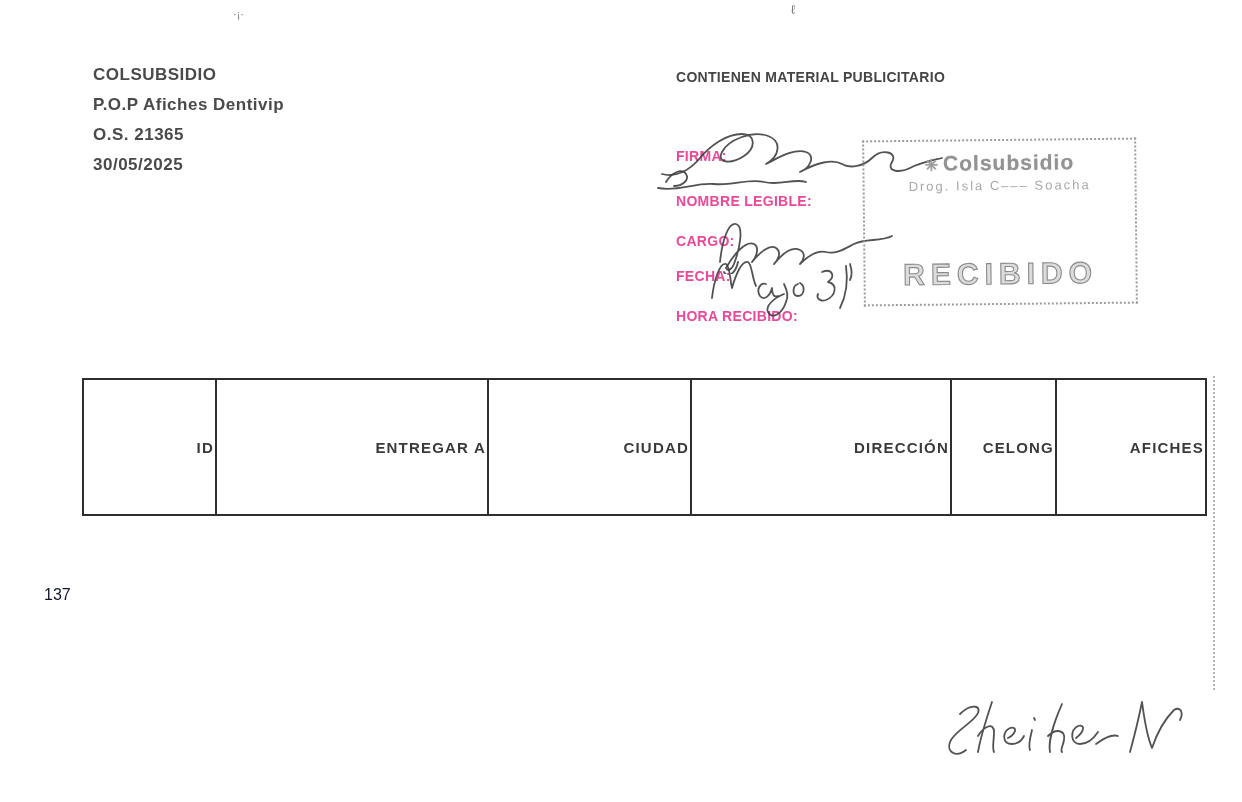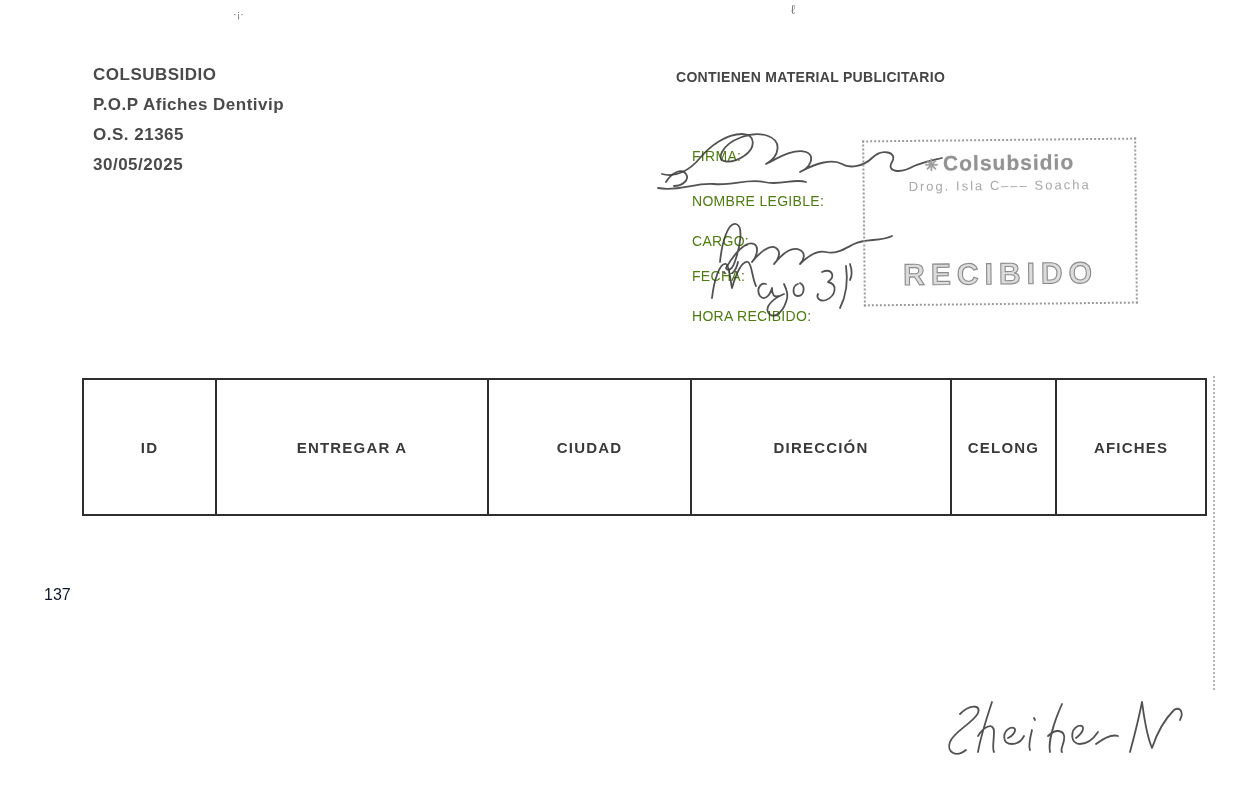--- a/index.html
+++ b/index.html
@@ -15,21 +15,21 @@
   }
   
   .certification {
     position:absolute; left:676px; top:68px;
     font-size:14px; font-weight:700; letter-spacing:.3px;
     color:#454545; line-height:19px;
   }
   
   .form-label {
     position:absolute; left:676px;
-    font-size:14px; font-weight:400; letter-spacing:.3px; color:#4d7c0f;margin-left:16px;
+    font-size:14px; font-weight:700; letter-spacing:.3px; color:#ec4899;
   }
   .lbl-firma  { top:148px; }
   .lbl-nombre { top:193px;text-align:center; }
   .lbl-cargo  { top:233px; }
   .lbl-fecha  { top:268px; }
   .lbl-hora   { top:308px; }
   
   .ink { position:absolute; }
   .ink path { fill:none; stroke:#3a3a3a; stroke-width:1.8; stroke-linecap:round; stroke-linejoin:round; opacity:.88; }
   
@@ -59,21 +59,21 @@
   }
   table.delivery {
     position:absolute; left:82px; top:378px;
     border-collapse:collapse; table-layout:fixed; width:1123px;
   }
   table.delivery th, table.delivery td {
     border:2px solid #2e2e2e; color:#333; overflow:hidden;
   }
   table.delivery th {
     height:132px; font-size:15px; font-weight:600; letter-spacing:1.2px;
-    text-align:center; vertical-align:middle; color:#3a3a3a;border-radius:31px;
+    text-align:right; vertical-align:middle; color:#3a3a3a;border-radius:31px;
   }
   table.delivery td {
     height:154px; font-size:15.5px; text-align:center; vertical-align:middle;
     white-space:pre-line; line-height:26px;
   }
   td.cell-entregar { text-align:left; padding-left:8px; }
   
   .noise-col {
     position:absolute; left:1213px; top:376px; height:314px; width:0;
     border-left:2px dotted #8f8f8f; opacity:.65;

